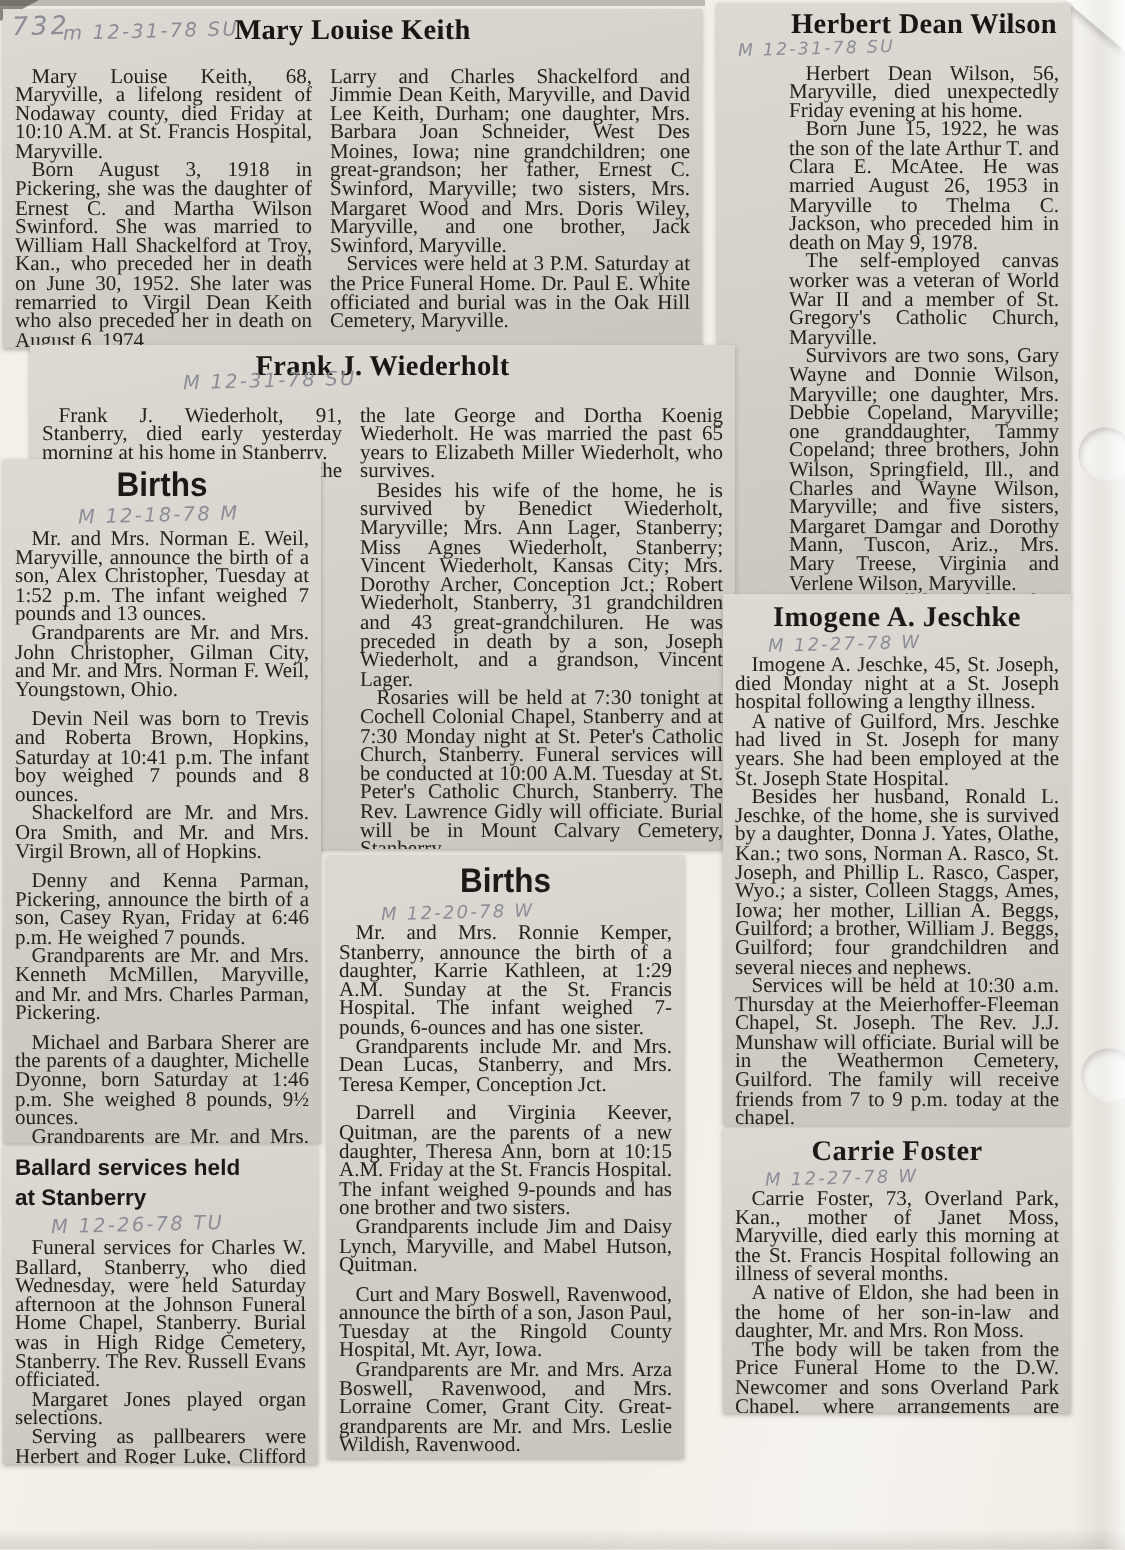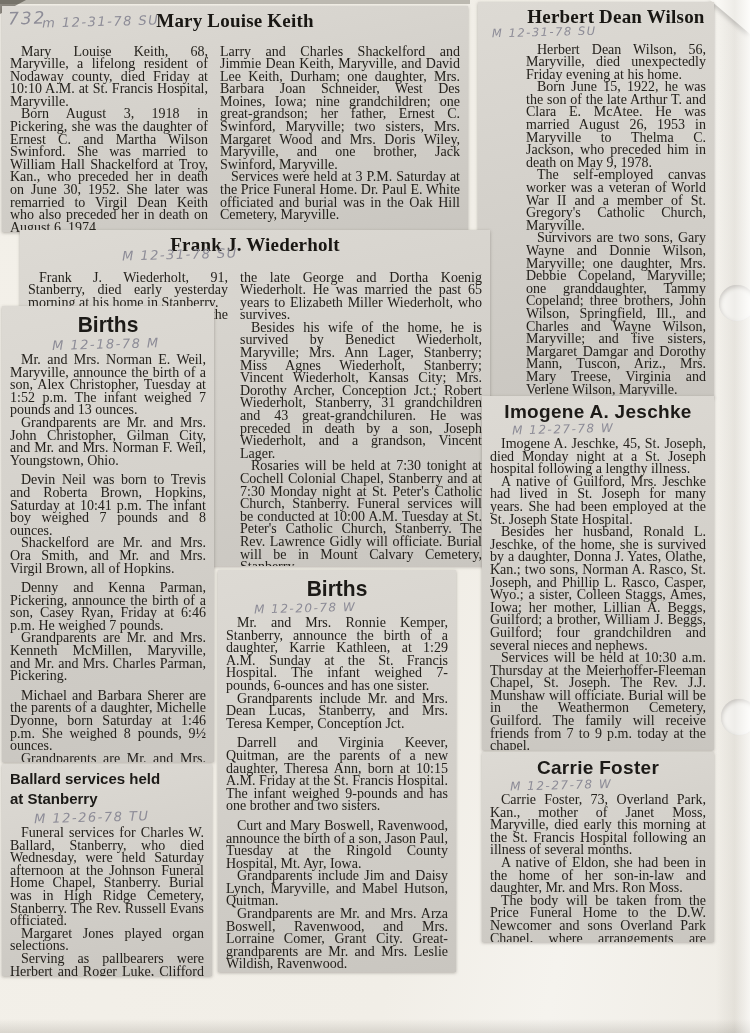--- a/index.html
+++ b/index.html
@@ -45,21 +45,21 @@
 
   p.np { margin:0; text-indent:11px; text-align:justify; font-size:14px; line-height:12.6px; }
   p.np.ni { text-indent:0; }
   p.np.g  { margin-top:7px; }
 
   .serif-head { font-family:"Liberation Serif", serif; font-weight:700; font-size:19px;
     line-height:1.08; text-align:center; margin:0 0 4px 0; color:#191713; letter-spacing:.2px; }
   .sans-head  { font-family:"Liberation Sans", sans-serif; font-weight:700; margin:0;
     color:#1c1a17; text-align:center; }
   .births-title { font-size:21px; transform:scaleY(1.08); transform-origin:top; }
-  .obit-sans-title { font-size:19px; letter-spacing:.3px; }
+  .obit-sans-title { font-size:19px; letter-spacing:.3px;font-family:Liberation Serif, serif; }
   .ballard-title { font-size:15px; line-height:1.3; text-align:left; width:160px; }
 
   .cols { display:flex; gap:12px; }
   #clip-keith .c1 { width:198px; flex:none; }
   #clip-keith .c2 { flex:1; }
   #clip-wiederholt .cols { margin-top:16px; }
   #clip-wiederholt .c1 { width:200px; flex:none; }
   #clip-wiederholt .c2 { flex:1; }
 
   .hand { font-family:"DejaVu Sans", sans-serif; font-style:italic; color:#8d8c97;
@@ -155,22 +155,22 @@
     <p class="np">Margaret Jones played organ selections.</p>
     <p class="np">Serving as pallbearers were Herbert and Roger Luke, Clifford Armstrong, Clarence Cogdill, Bill Noble and Frederick Motzkus.</p>
   </section>
 
   <section class="clip" id="clip-births-mid">
     <h2 class="sans-head births-title">Births</h2>
     <div class="hand flow" id="ann-births-mid">M 12-20-78 W</div>
     <p class="np">Mr. and Mrs. Ronnie Kemper, Stanberry, announce the birth of a daughter, Karrie Kathleen, at 1:29 A.M. Sunday at the St. Francis Hospital. The infant weighed 7-pounds, 6-ounces and has one sister.</p>
     <p class="np">Grandparents include Mr. and Mrs. Dean Lucas, Stanberry, and Mrs. Teresa Kemper, Conception Jct.</p>
     <p class="np g">Darrell and Virginia Keever, Quitman, are the parents of a new daughter, Theresa Ann, born at 10:15 A.M. Friday at the St. Francis Hospital. The infant weighed 9-pounds and has one brother and two sisters.</p>
+    <p class="np">Grandparents include Jim and Daisy Lynch, Maryville, and Mabel Hutson, Quitman.</p>
     <p class="np g">Curt and Mary Boswell, Ravenwood, announce the birth of a son, Jason Paul, Tuesday at the Ringold County Hospital, Mt. Ayr, Iowa.</p>
-    <p class="np">Grandparents include Jim and Daisy Lynch, Maryville, and Mabel Hutson, Quitman.</p>
     <p class="np">Grandparents are Mr. and Mrs. Arza Boswell, Ravenwood, and Mrs. Lorraine Comer, Grant City. Great-grandparents are Mr. and Mrs. Leslie Wildish, Ravenwood.</p>
   </section>
 
   <section class="clip" id="clip-jeschke">
     <h2 class="sans-head obit-sans-title">Imogene A. Jeschke</h2>
     <div class="hand flow" id="ann-jeschke">M 12-27-78 W</div>
     <p class="np">Imogene A. Jeschke, 45, St. Joseph, died Monday night at a St. Joseph hospital following a lengthy illness.</p>
     <p class="np">A native of Guilford, Mrs. Jeschke had lived in St. Joseph for many years. She had been employed at the St. Joseph State Hospital.</p>
     <p class="np">Besides her husband, Ronald L. Jeschke, of the home, she is survived by a daughter, Donna J. Yates, Olathe, Kan.; two sons, Norman A. Rasco, St. Joseph, and Phillip L. Rasco, Casper, Wyo.; a sister, Colleen Staggs, Ames, Iowa; her mother, Lillian A. Beggs, Guilford; a brother, William J. Beggs, Guilford; four grandchildren and several nieces and nephews.</p>
     <p class="np">Services will be held at 10:30 a.m. Thursday at the Meierhoffer-Fleeman Chapel, St. Joseph. The Rev. J.J. Munshaw will officiate. Burial will be in the Weathermon Cemetery, Guilford. The family will receive friends from 7 to 9 p.m. today at the chapel.</p>

